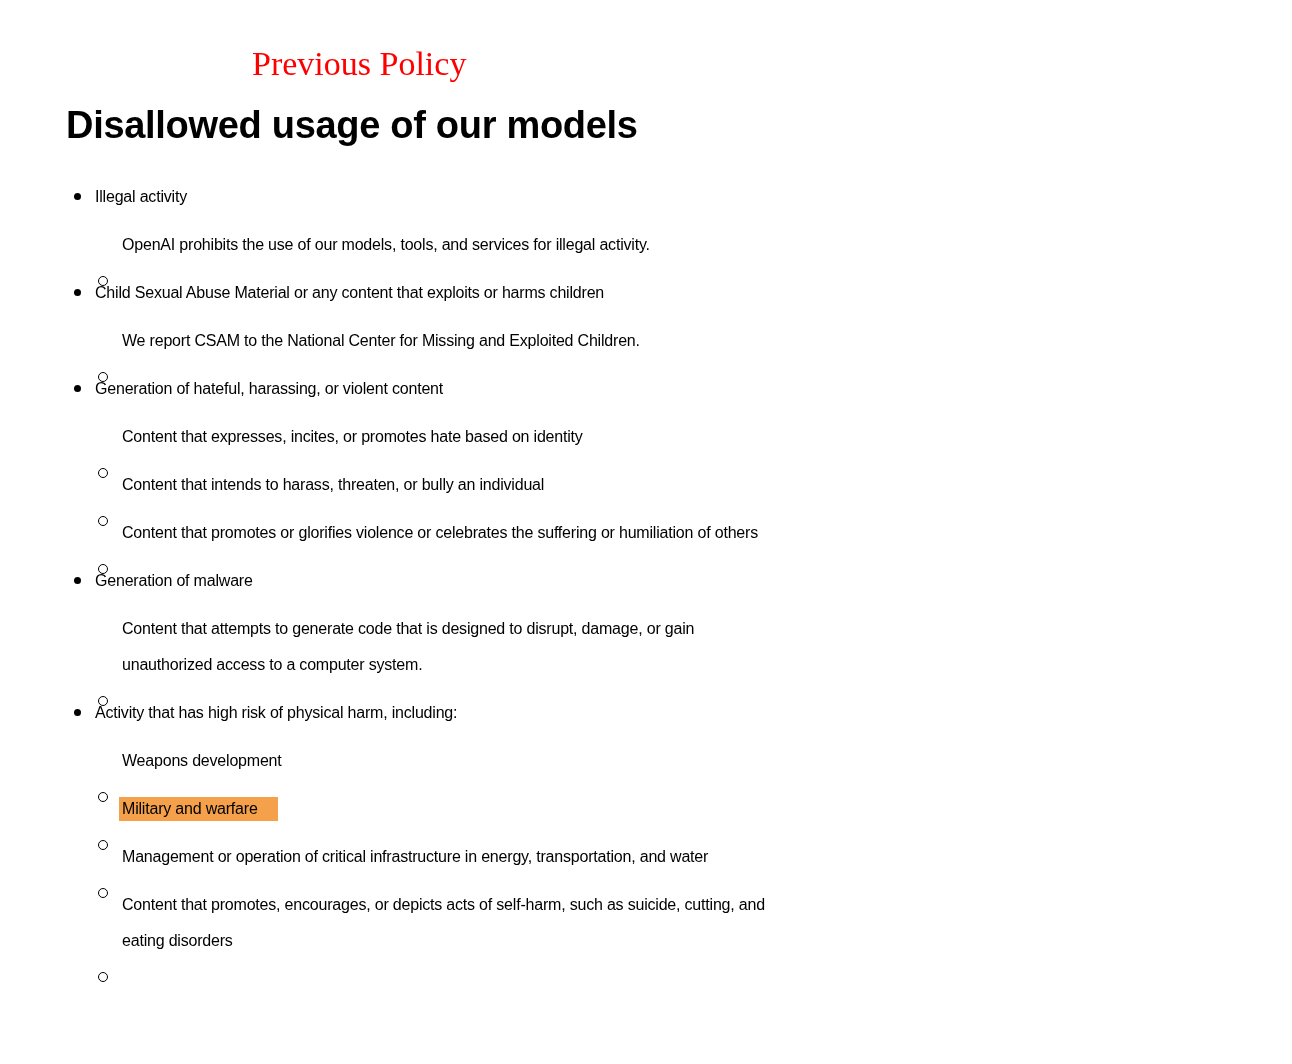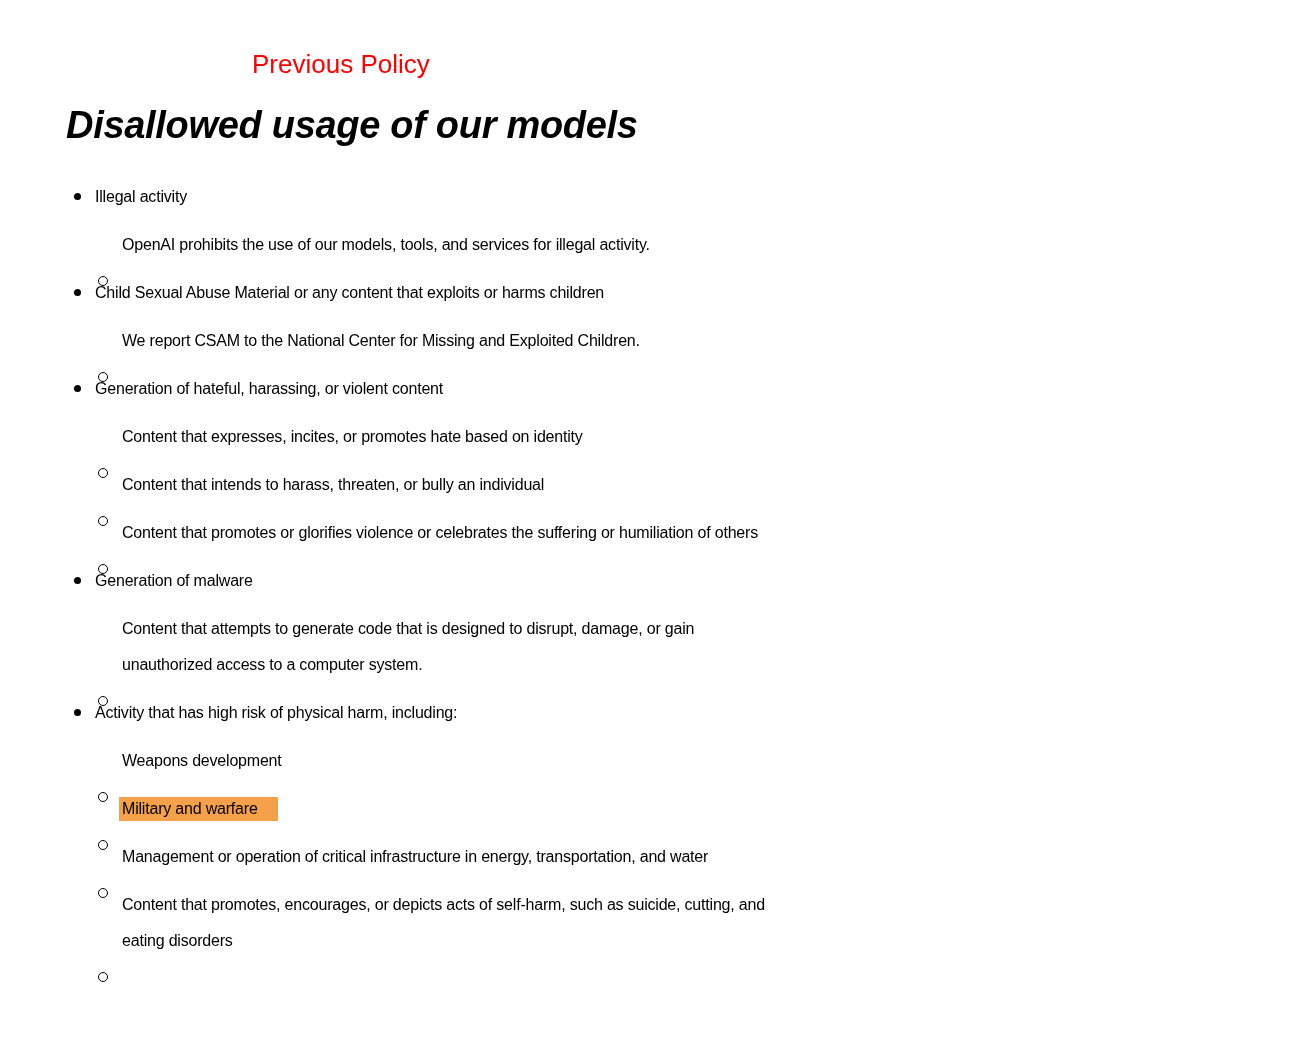--- a/index.html
+++ b/index.html
@@ -15,32 +15,32 @@
     height: 1064px;
     background: var(--bg);
     color: var(--text);
     font-family: "Liberation Sans", "DejaVu Sans", sans-serif;
     overflow: hidden;
   }
   .page { padding: 0 30px 0 66px; }
 
   .annotation {
     margin: 46px 0 0 186px;
-    font-size: 26px;
+    font-size: 34px;
     line-height: 36px;
     color: var(--red);
+    font-family: Liberation Serif, serif;
   }
   .title {
     margin: 21px 0 0 0;
     font-size: 38px;
     line-height: 44px;
     font-weight: 700;
     letter-spacing: -0.3px;
     color: #000;
-    font-style: italic;
   }
   .intro {
     margin: 40px 0 0 0;
     font-size: 23px;
     line-height: 36px;
     letter-spacing: -0.2px;
   }
 
   .list { margin-top: 32px; }
   .row {

